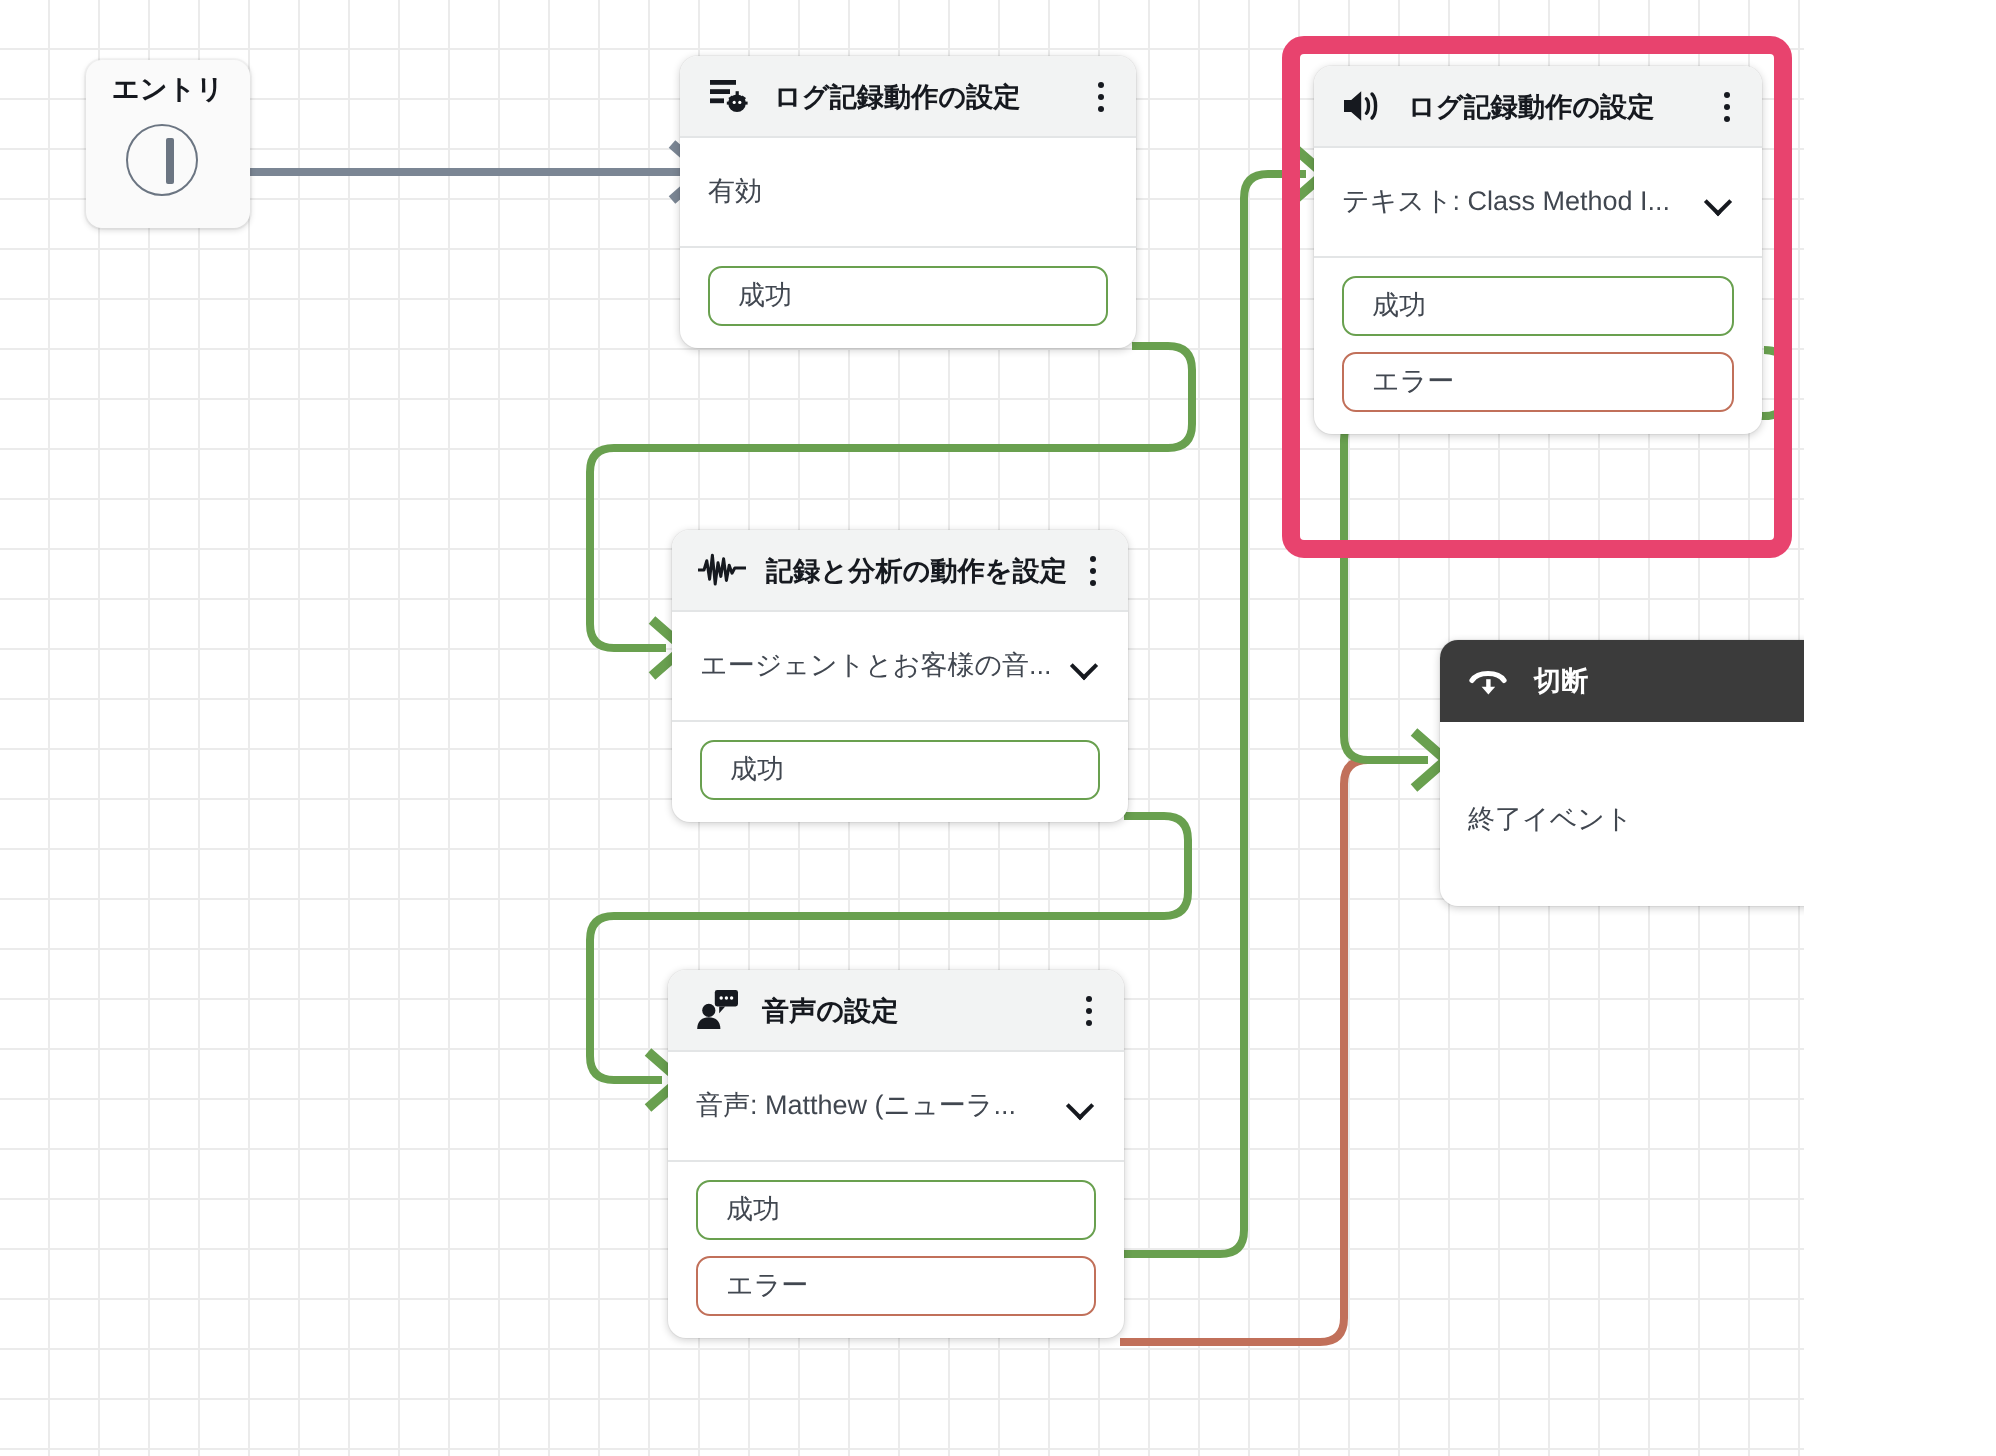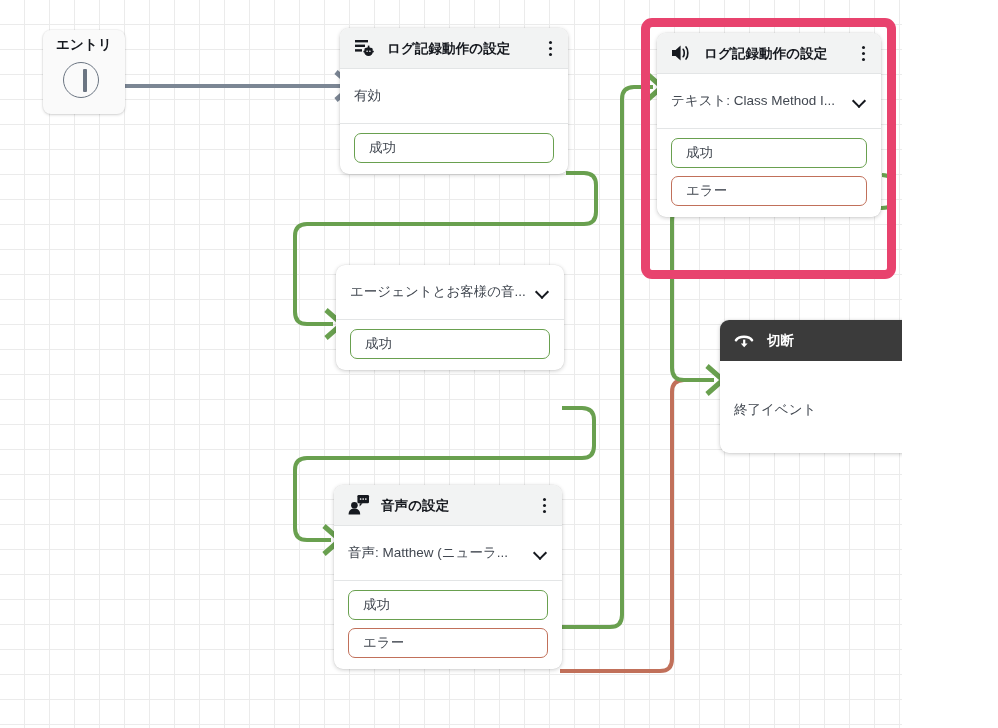--- a/index.html
+++ b/index.html
@@ -267,20 +267,34 @@
       <span class="body-text">有効</span>
     </div>
     <div class="ports">
       <div class="port success">
         <span>成功</span>
       </div>
     </div>
   </div>
 
   <div class="card" style="left:336px; top:265px; width:228px;">
+    <div class="card-header">
+      <span class="hdr-icon">
+        <svg width="24" height="18" viewBox="0 0 24 18">
+          <path d="M0 9 H3 L4.4 4.4 L5.8 13.6 L7.2 1.6 L8.6 16 L10 5.4 L11.4 12.2
+                   L12.8 3.4 L14.2 14.2 L15.6 6.6 L17 10.6 L18.4 8 H24" stroke="#16191f" stroke-width="1.5" fill="none" stroke-linejoin="round" stroke-linecap="round"></path>
+        </svg>
+      </span>
+      <span class="hdr-title">記録と分析の動作を設定</span>
+      <span class="kebab">
+        <i></i>
+        <i></i>
+        <i></i>
+      </span>
+    </div>
     <div class="card-body bordered">
       <span class="body-text">エージェントとお客様の音...</span>
       <span class="chev"></span>
     </div>
     <div class="ports">
       <div class="port success">
         <span>成功</span>
       </div>
     </div>
   </div>

